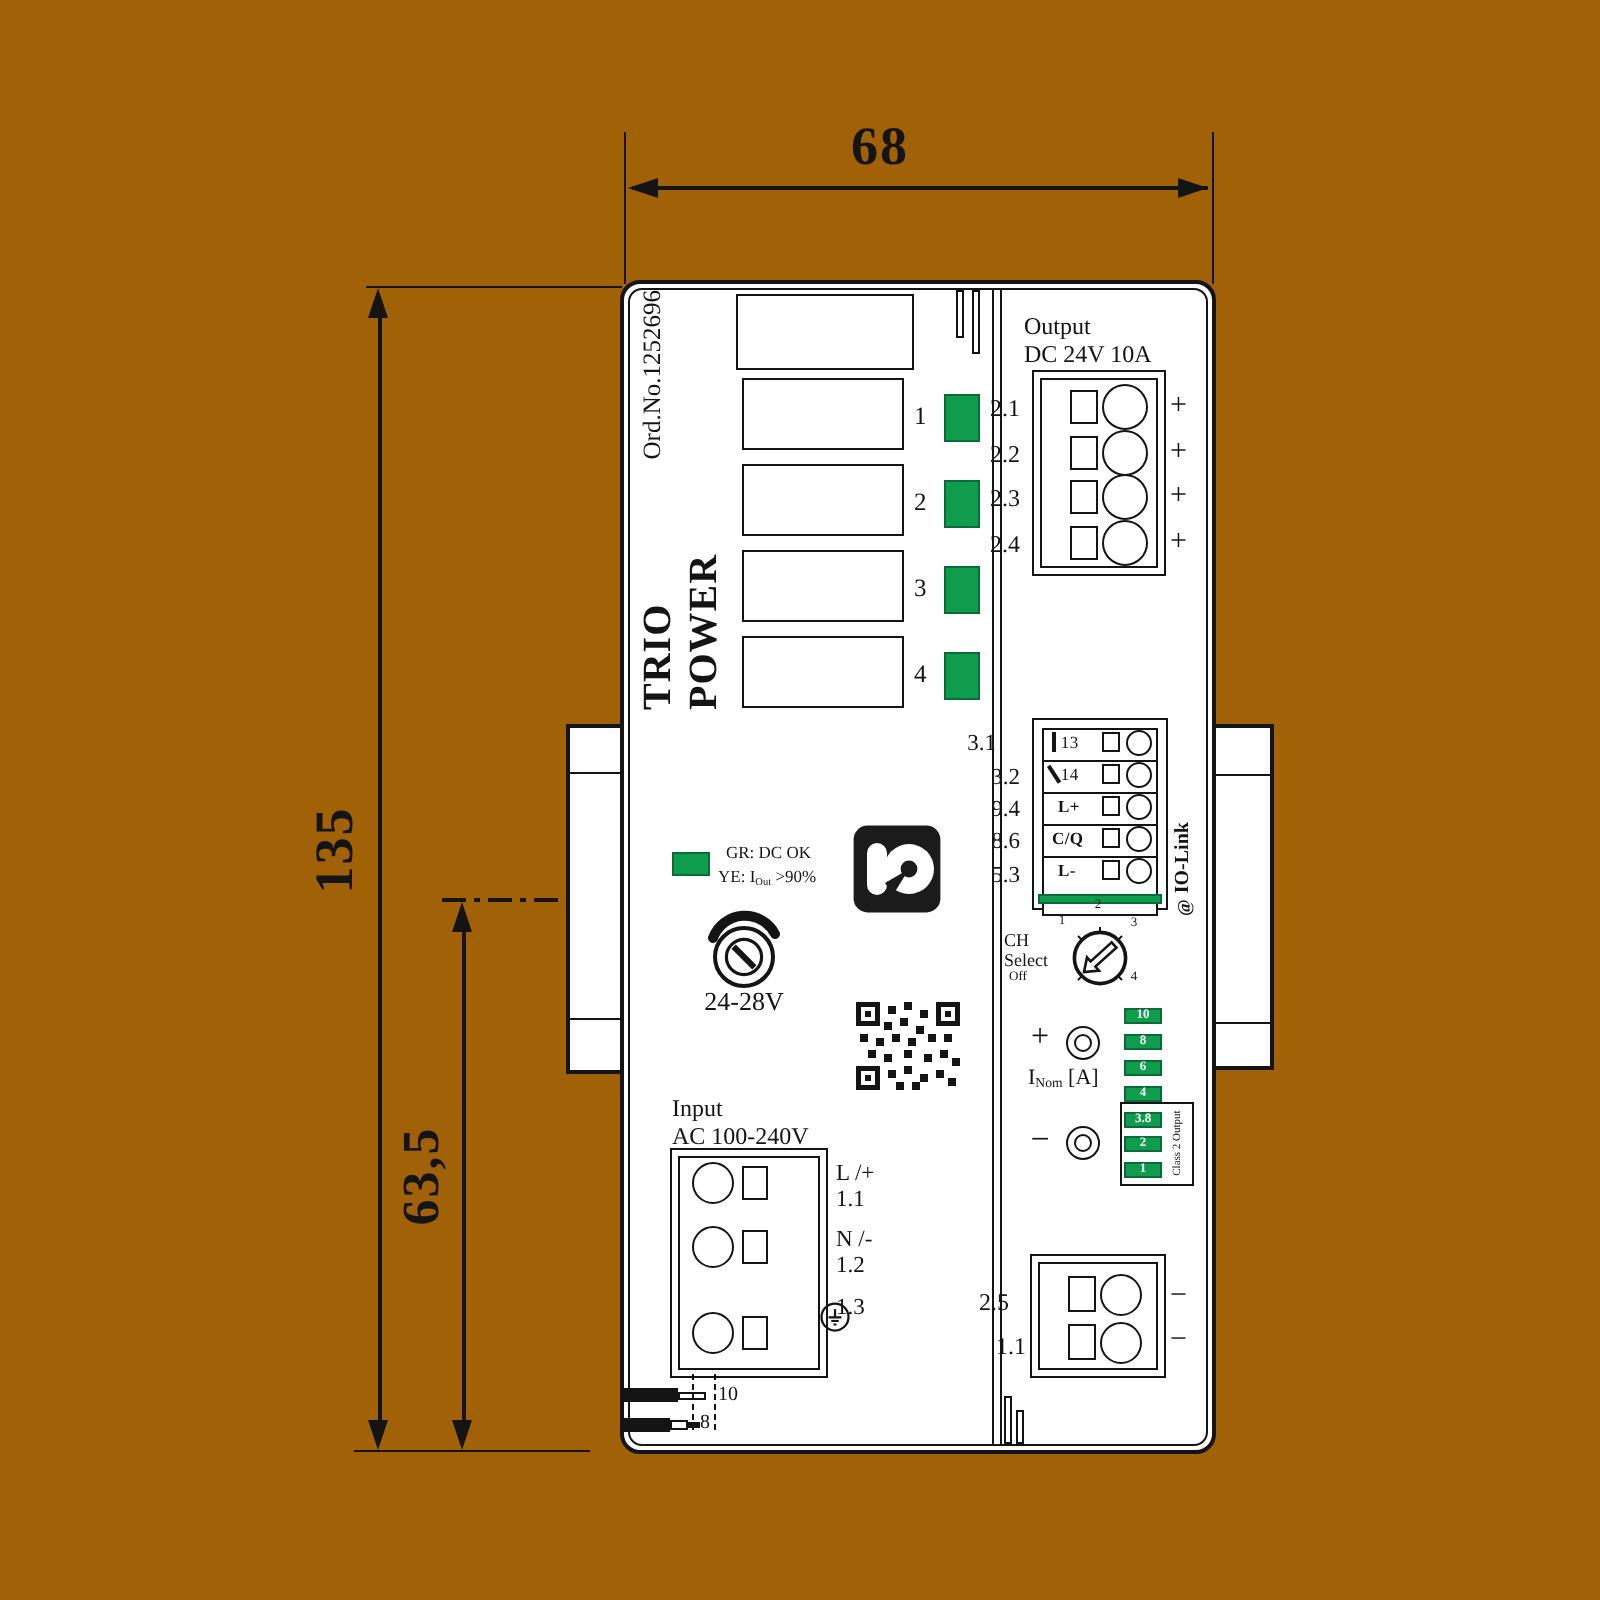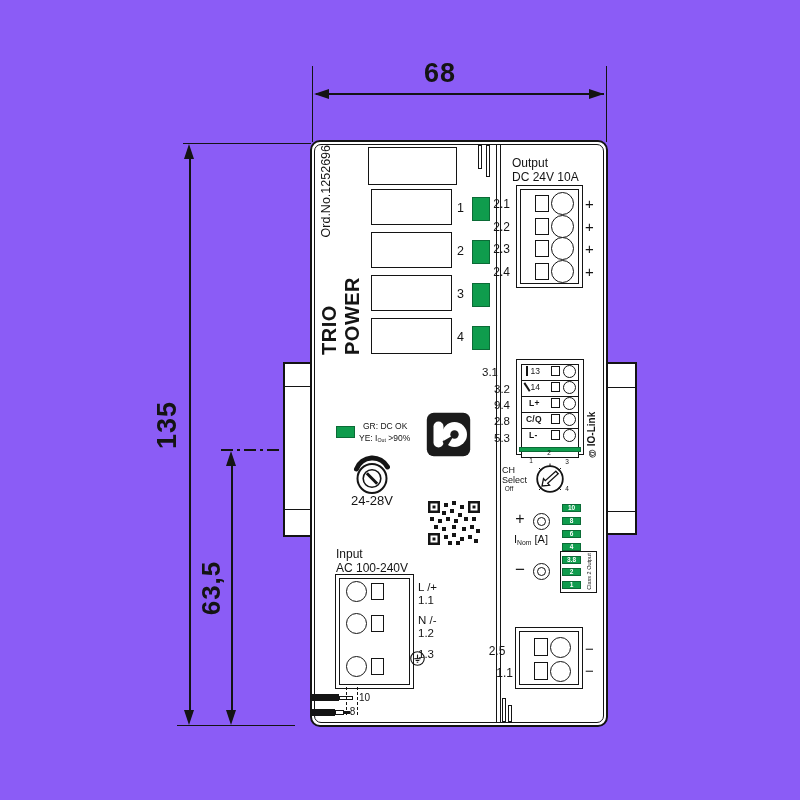--- a/index.html
+++ b/index.html
@@ -1,19 +1,19 @@
 <!DOCTYPE html>
 <html><head>
 <meta charset="utf-8">
 <style>
   * { box-sizing: border-box; margin: 0; padding: 0; }
   html,body { background:#fff; }
   #scene {
-    position: relative; width: 800px; height: 800px; background: #8b5cf6;
-    font-family: Liberation Sans, sans-serif; color: #141414; overflow: hidden;
+    position: relative; width: 800px; height: 800px; background: #a16207;
+    font-family: Liberation Serif, serif; color: #141414; overflow: hidden;
   }
   .abs  { position:absolute; }
   .hline{ position:absolute; border-top:1.5px solid #141414; }
   .vline{ position:absolute; border-left:1.5px solid #141414; }
   .dimline-h{ position:absolute; height:2px; background:#141414; }
   .dimline-v{ position:absolute; width:2px;  background:#141414; }
   .dashv{ position:absolute; border-left:1.2px dashed #141414; }
   .arr  { position:absolute; width:0; height:0; }
   .arr-l{ border-top:5px solid transparent; border-bottom:5px solid transparent; border-right:15px solid #141414; }
   .arr-r{ border-top:5px solid transparent; border-bottom:5px solid transparent; border-left:15px solid #141414; }
@@ -245,21 +245,21 @@
   </div>
   <div class="sigrow" style="top:428px">
     <span class="pinlbl" style="margin-left:3px">L-</span>
     <span class="sigsq"></span>
     <span class="sigcirc"></span>
   </div>
   <div class="grn" style="left:519px;top:447px;width:62px;height:5px"></div>
   <div class="txt t11" style="left:476px;top:366px;width:22px;text-align:right">3.1</div>
   <div class="txt t11" style="left:488px;top:383px;width:22px;text-align:right">3.2</div>
   <div class="txt t11" style="left:488px;top:399px;width:22px;text-align:right">9.4</div>
-  <div class="txt t11" style="left:488px;top:415px;width:22px;text-align:right">2.8</div>
+  <div class="txt t11" style="left:488px;top:415px;width:22px;text-align:right">8.6</div>
   <div class="txt t11" style="left:488px;top:432px;width:22px;text-align:right">5.3</div>
   <div class="abs rot" style="left:585px;top:458px;width:61px;height:13px;display:flex;align-items:center;gap:3px;font-weight:bold">
     <span style="font-size:9px">@</span>
     <span style="font-size:10px">IO-Link</span>
   </div>
 
   <div class="txt" style="left:502px;top:465px;font-size:9px;line-height:10px">
     <span style="display:block">CH</span>
     <span style="display:block">Select</span>
   </div>

